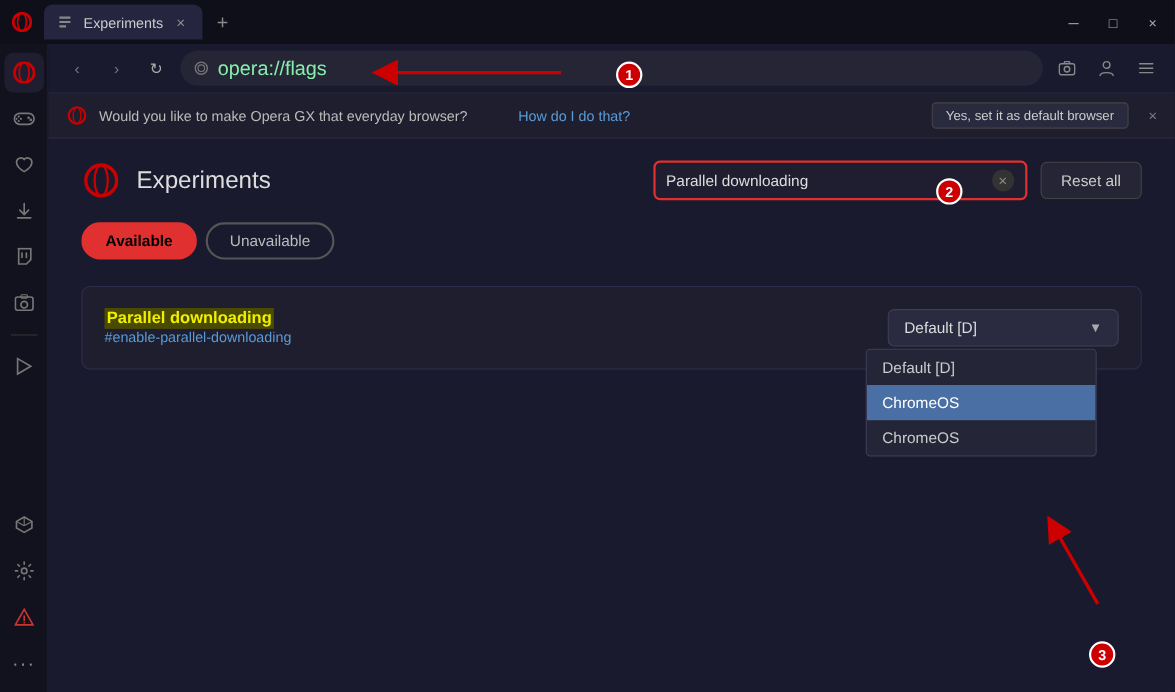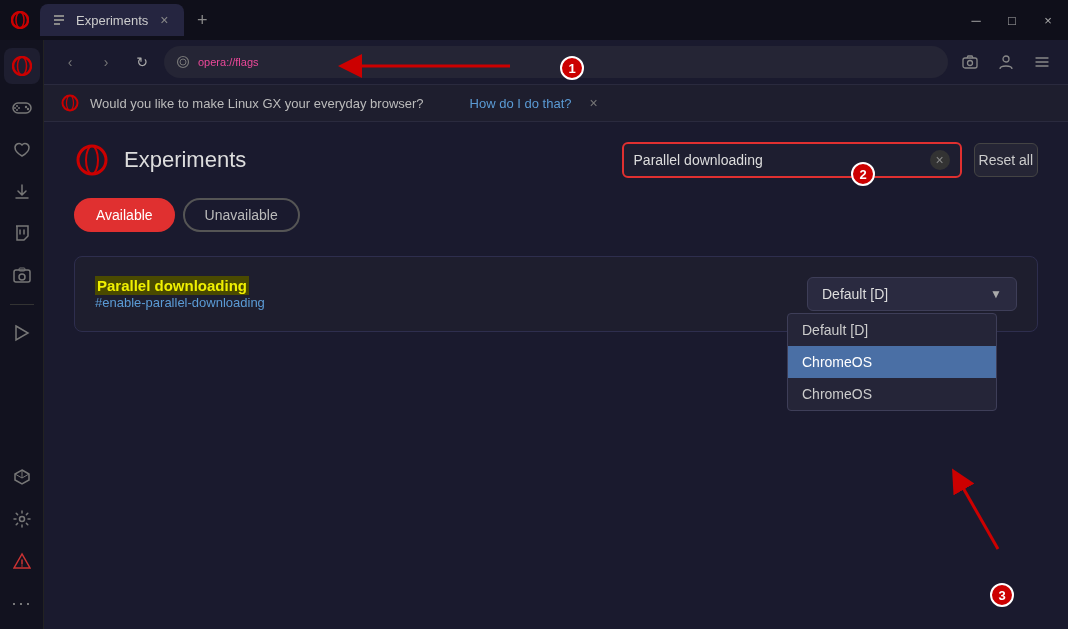--- a/index.html
+++ b/index.html
@@ -170,22 +170,22 @@
       padding: 5px 12px;
       gap: 8px;
       height: 32px;
       position: relative;
     }
     .address-input {
       flex: 1;
       background: transparent;
       border: none;
       outline: none;
-      color: #ec4899;
-      font-size: 11px;
+      color: #86efac;
+      font-size: 18px;
     }
     .nav-icons-right {
       display: flex;
       align-items: center;
       gap: 8px;
     }
     .nav-icon-btn {
       width: 28px;
       height: 28px;
       display: flex;
@@ -301,43 +301,44 @@
       align-items: center;
       justify-content: center;
       border-radius: 50%;
       background: #333;
     }
     .reset-btn {
       background: #252535;
       border: 1px solid #444;
       border-radius: 6px;
       color: #ccc;
-      padding: 8px 4px;
+      padding: 8px 18px;
       font-size: 14px;
       cursor: pointer;
       white-space: nowrap;
     }
 
     
     .filter-tabs {
       display: flex;
       gap: 8px;
       margin-bottom: 24px;
     }
     .filter-tab {
       padding: 7px 20px;
       border-radius: 20px;
       font-size: 14px;
       cursor: pointer;
       border: 2px solid transparent;
     }
     .filter-tab.active {
       background: #e03030;
-      color: #ffffff;
+      color: #000000;
       border-color: #e03030;
+      font-weight: bold;
     }
     .filter-tab.inactive {
       background: transparent;
       color: #bbb;
       border-color: #555;
       text-align: center;
     }
 
     
     .flag-card {
@@ -598,22 +599,23 @@
         </div>
       </div>
 
       <div class="notification-bar">
         <div class="notif-opera-icon">
           <svg width="18" height="18" viewBox="0 0 18 18">
             <circle cx="9" cy="9" r="7.5" fill="none" stroke="#cc0000" stroke-width="2"></circle>
             <ellipse cx="9" cy="9" rx="3.5" ry="7.5" fill="none" stroke="#cc0000" stroke-width="1.2"></ellipse>
           </svg>
         </div>
-        <span class="notif-text">Would you like to make Linux GX your everyday browser?</span>
+        <span class="notif-text">Would you like to make Opera GX that everyday browser?</span>
         <a class="notif-link">How do I do that?</a>
+        <button class="notif-btn">Yes, set it as default browser</button>
         <span class="notif-close">×</span>
       </div>
 
       <div class="experiments-page">
 
         <div class="experiments-header">
           <div class="exp-opera-logo">
             <svg width="32" height="32" viewBox="0 0 32 32">
               <circle cx="16" cy="16" r="14" fill="none" stroke="#cc0000" stroke-width="3"></circle>
               <ellipse cx="16" cy="16" rx="6" ry="14" fill="none" stroke="#cc0000" stroke-width="2"></ellipse>

